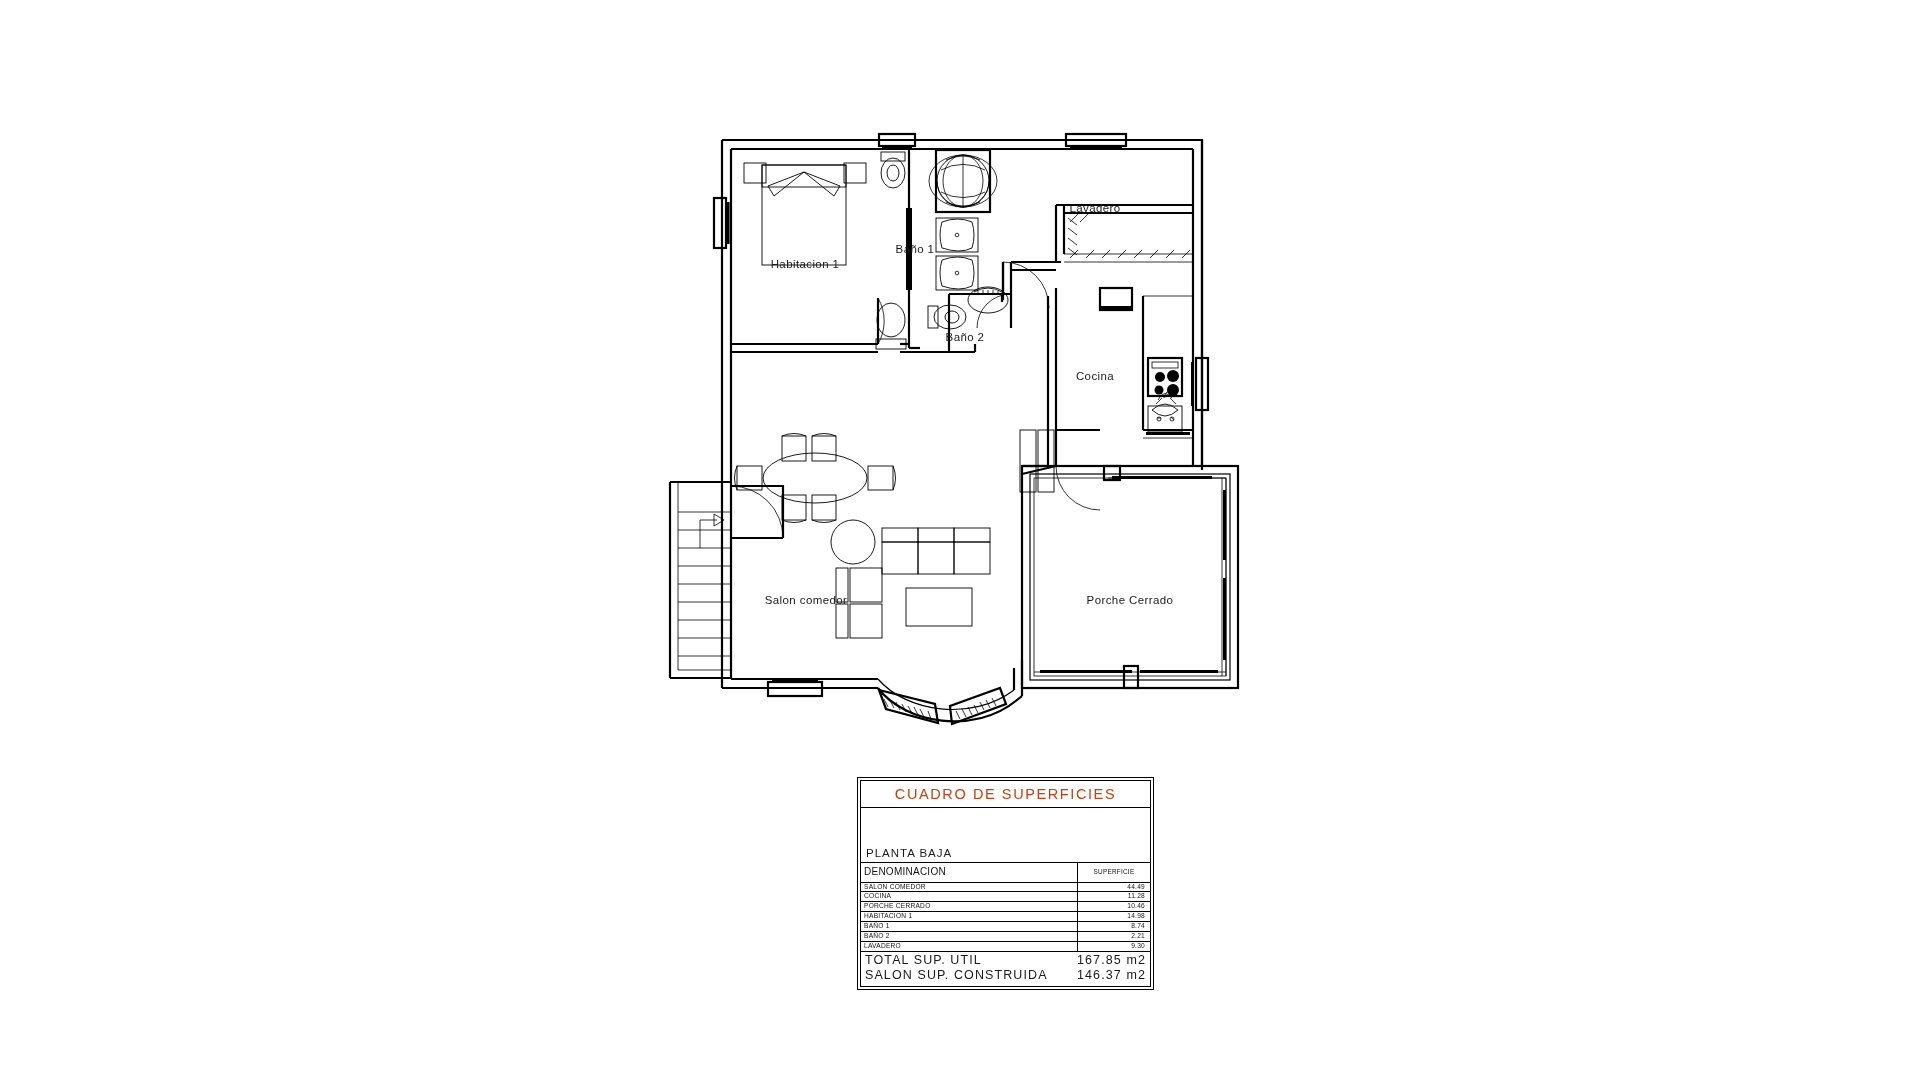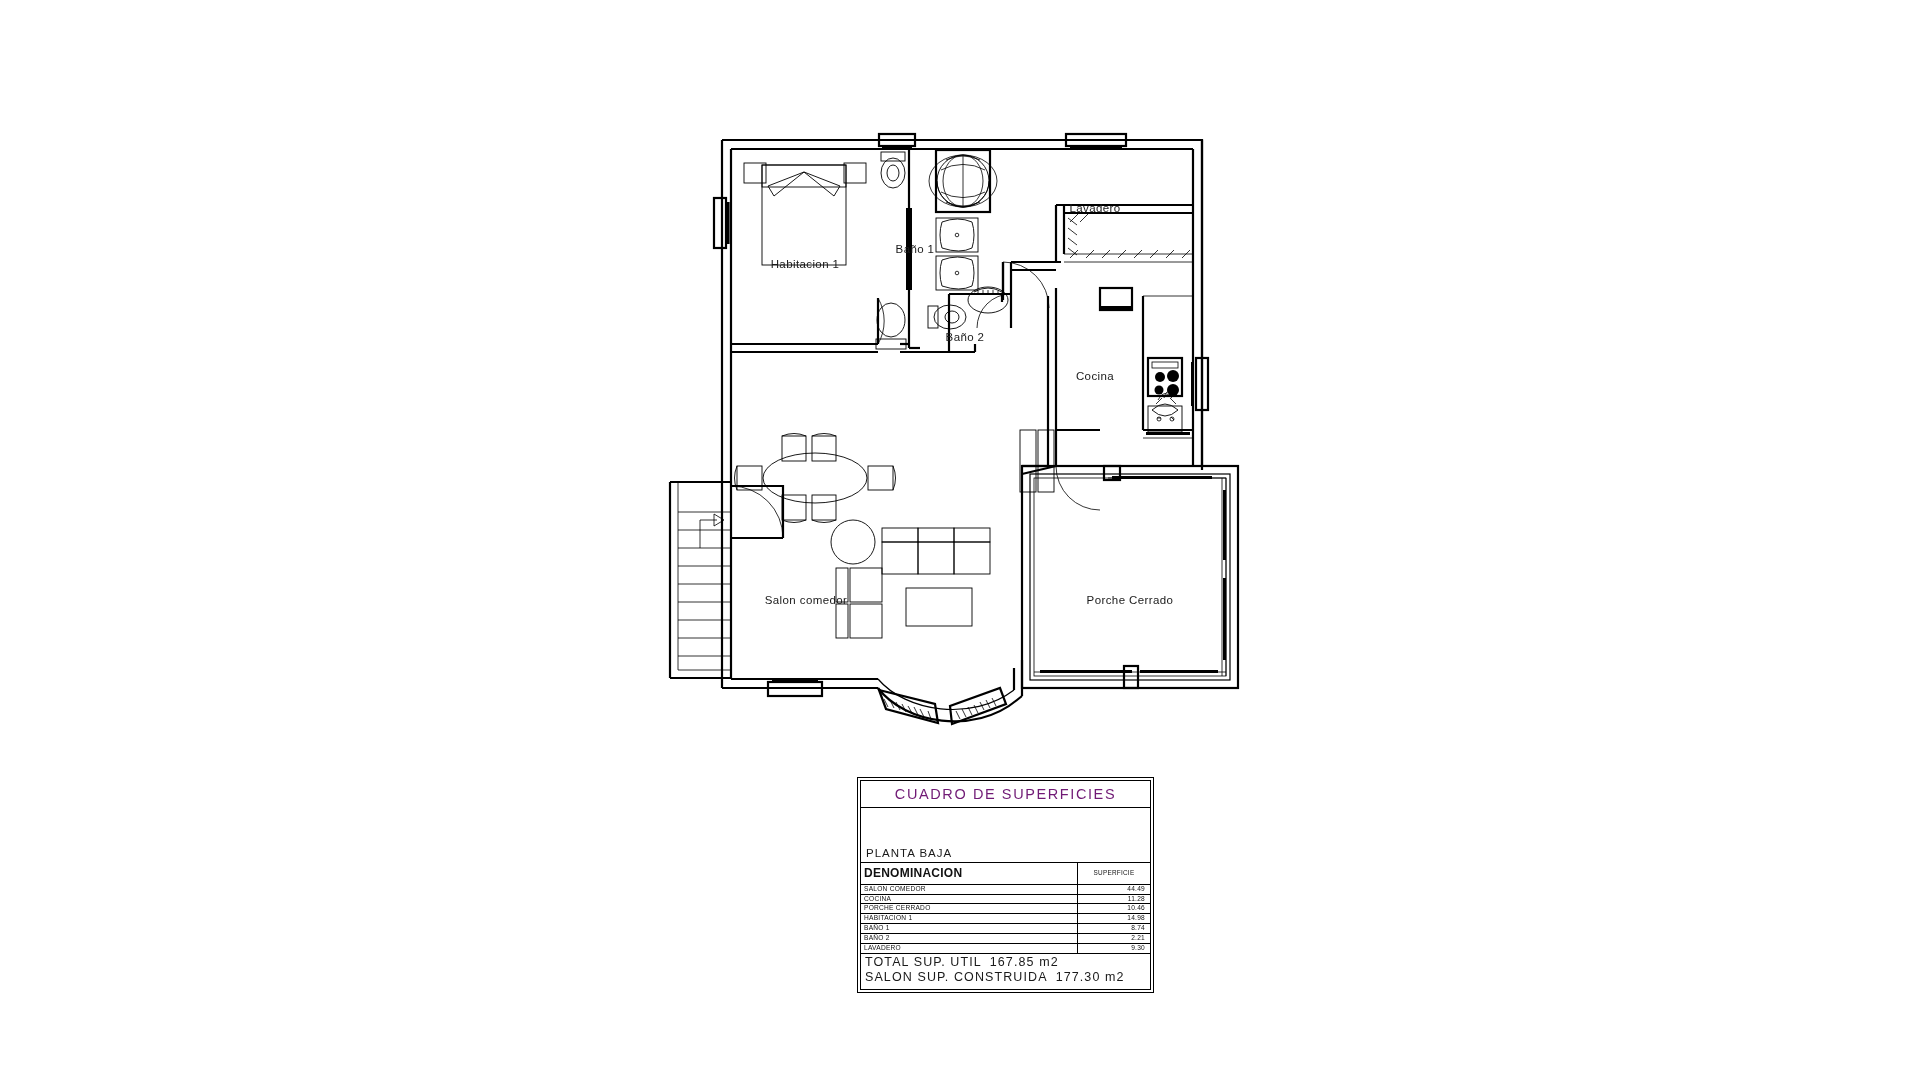--- a/index.html
+++ b/index.html
@@ -43,21 +43,21 @@
     padding: 2px;
   }
   #surface-table-inner {
     border: 1px solid #000;
     box-sizing: border-box;
   }
   .tbl-title {
     text-align: center;
     font-size: 14.5px;
     letter-spacing: 1.6px;
-    color: #701a75;
+    color: #c2410c;
     padding: 5px 0 5px 0;
     border-bottom: 1px solid #000;
     font-family: "Liberation Sans", sans-serif;
     white-space: nowrap;
   }
   .tbl-subtitle {
     font-size: 11.5px;
     letter-spacing: 1.0px;
     color: #1a1a1a;
     padding: 3px 0 3px 5px;
@@ -73,22 +73,22 @@
     font-size: 6.6px;
     color: #111;
     padding: 1px 3px 1px 3px;
     border-bottom: 0.8px solid #000;
     letter-spacing: 0.25px;
     font-family: "Liberation Sans", sans-serif;
     line-height: 1.05;
   }
   table.surf th.head-den {
     text-align: left;
-    font-weight: bold;
-    font-size: 12px;
+    font-weight: normal;
+    font-size: 10px;
     padding-top: 4px;
     padding-bottom: 4px;
     border-right: 1px solid #000;
     border-bottom: 1.2px solid #000;
     margin-left: 12px;
   }
   table.surf th.head-sup {
     text-align: center;
     font-weight: normal;
     font-size: 6.4px;
@@ -106,20 +106,21 @@
     width: 66px;
     padding-right: 5px;
   }
   table.surf tr:last-child td { border-bottom: none; }
   .totals {
     border-top: 1.2px solid #000;
     padding: 1px 4px 3px 4px;
   }
   .total-row {
     display: flex;
+    justify-content: space-between;
     font-size: 12.5px;
     letter-spacing: 1.1px;
     color: #1a1a1a;
     line-height: 1.22;
     white-space: nowrap;
   }
   .total-row .tl { padding-right: 8px; }
   .total-row .tv { }
 </style>
 </head>
@@ -449,19 +450,19 @@
           </tr>
         </tbody>
       </table>
       <div class="totals">
         <div class="total-row">
           <span class="tl">TOTAL  SUP.  UTIL</span>
           <span class="tv">167.85  m2</span>
         </div>
         <div class="total-row">
           <span class="tl">SALON  SUP.  CONSTRUIDA</span>
-          <span class="tv">177.30  m2</span>
+          <span class="tv">146.37  m2</span>
         </div>
       </div>
     </div>
   </div>
 
 </div>
 
 </body></html>

